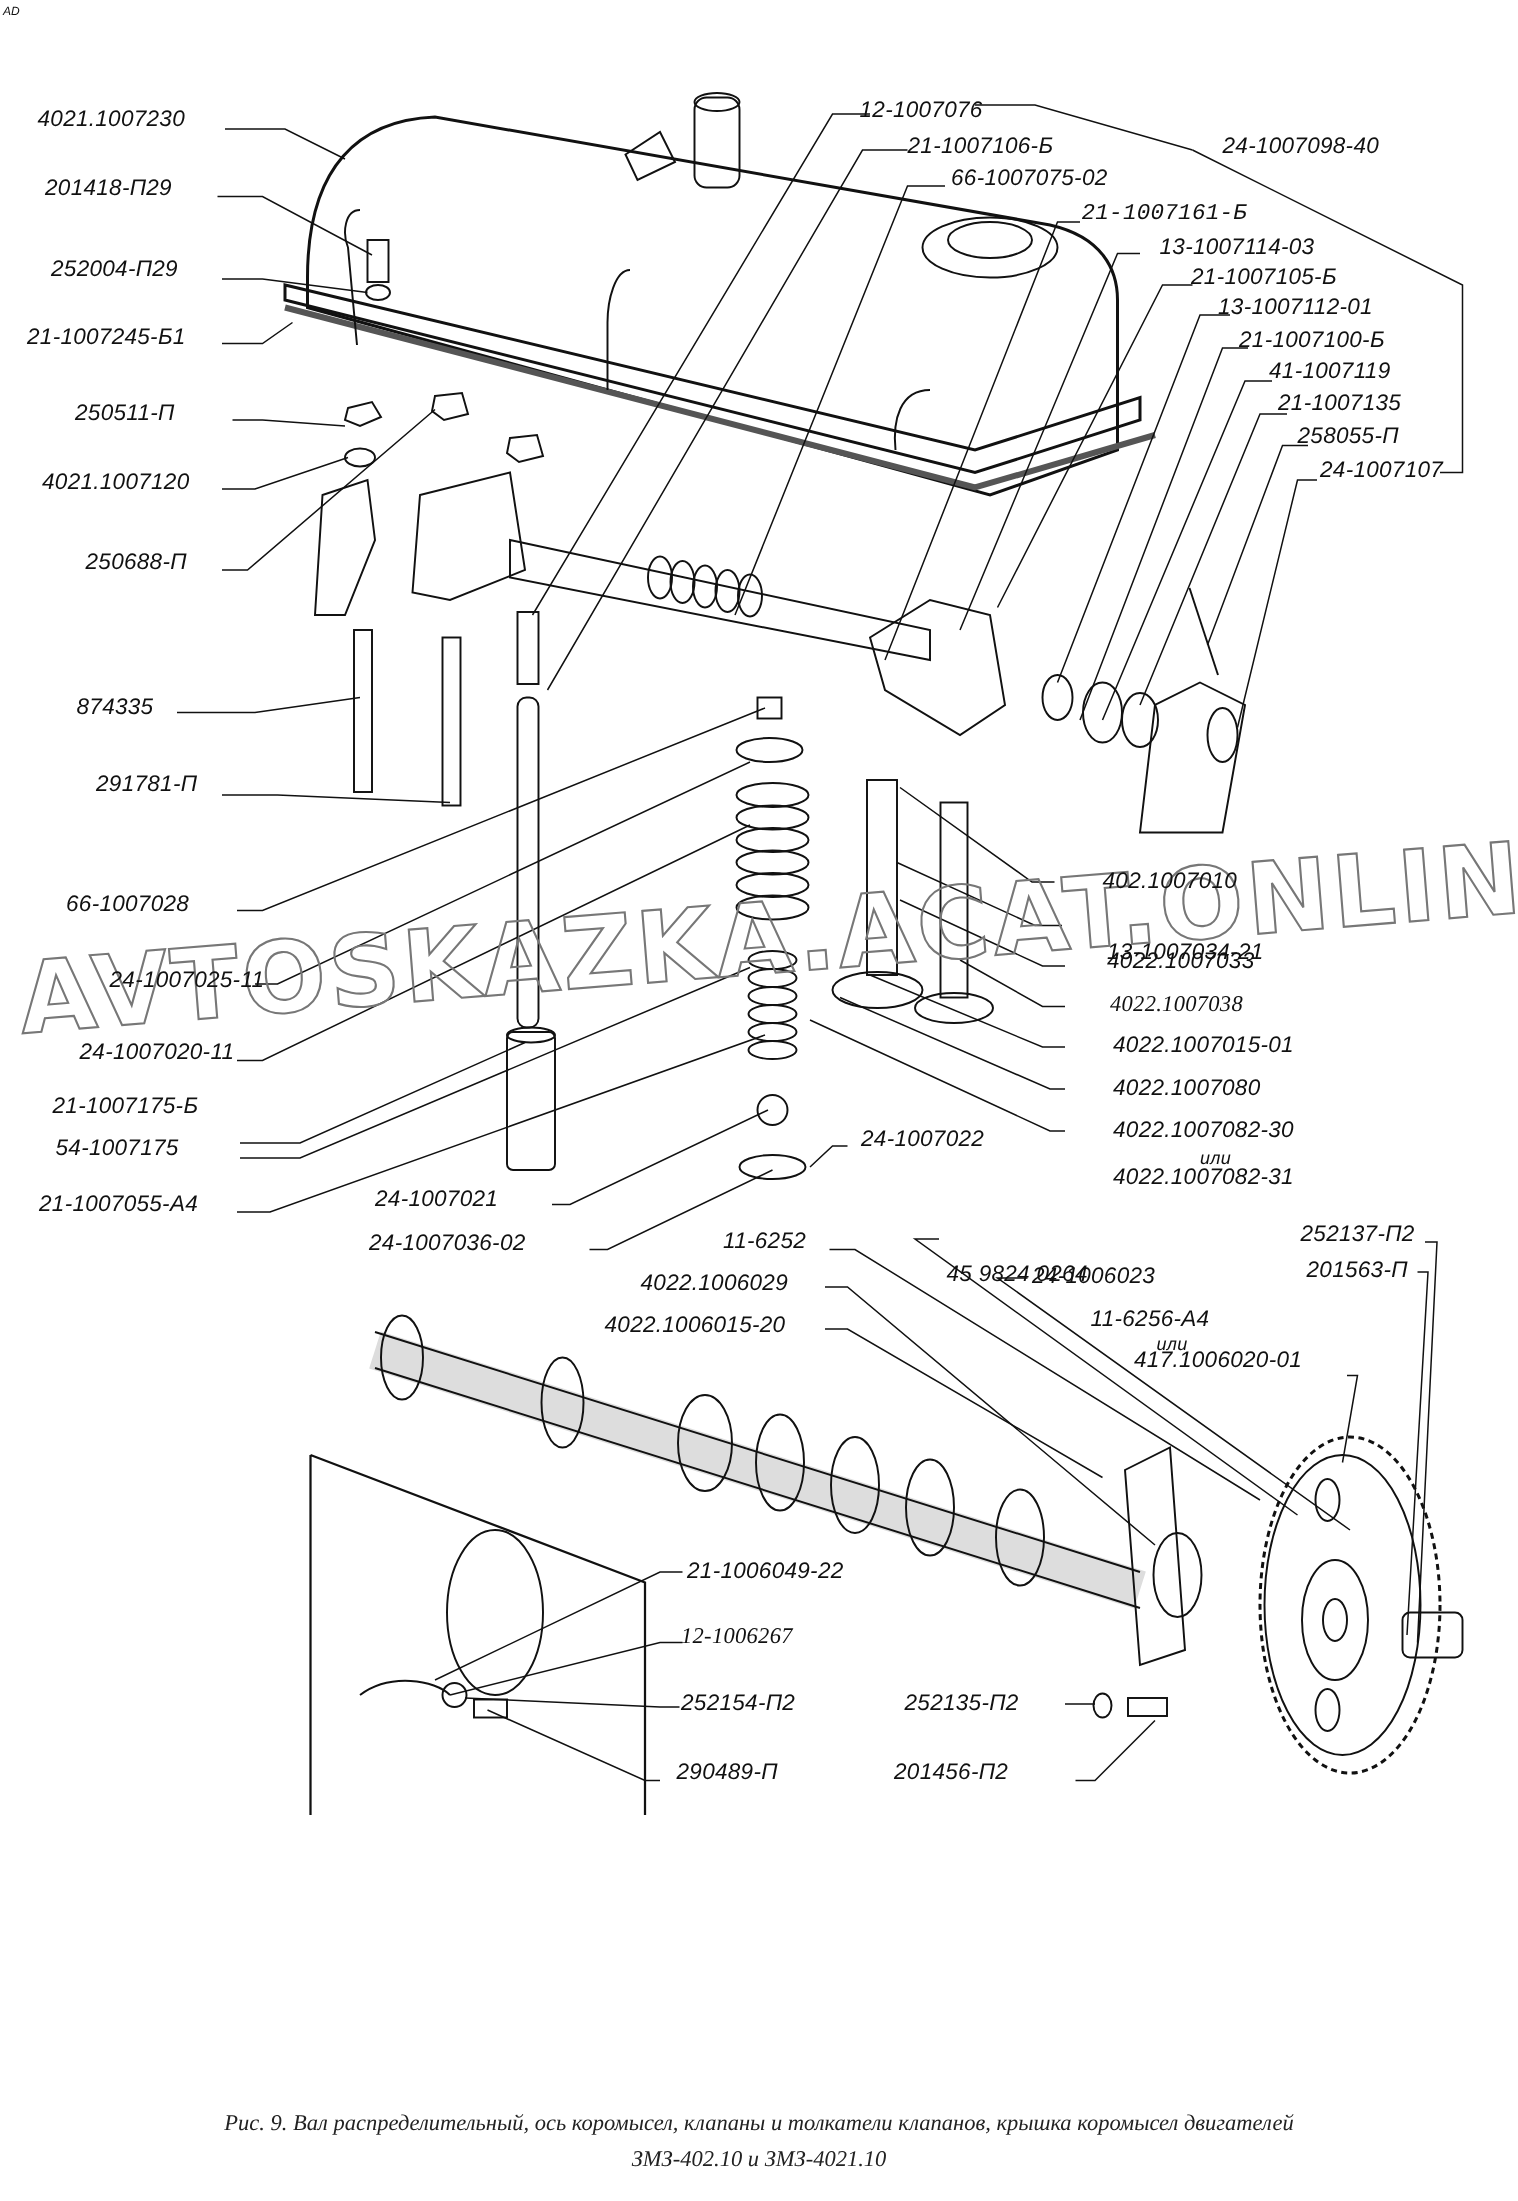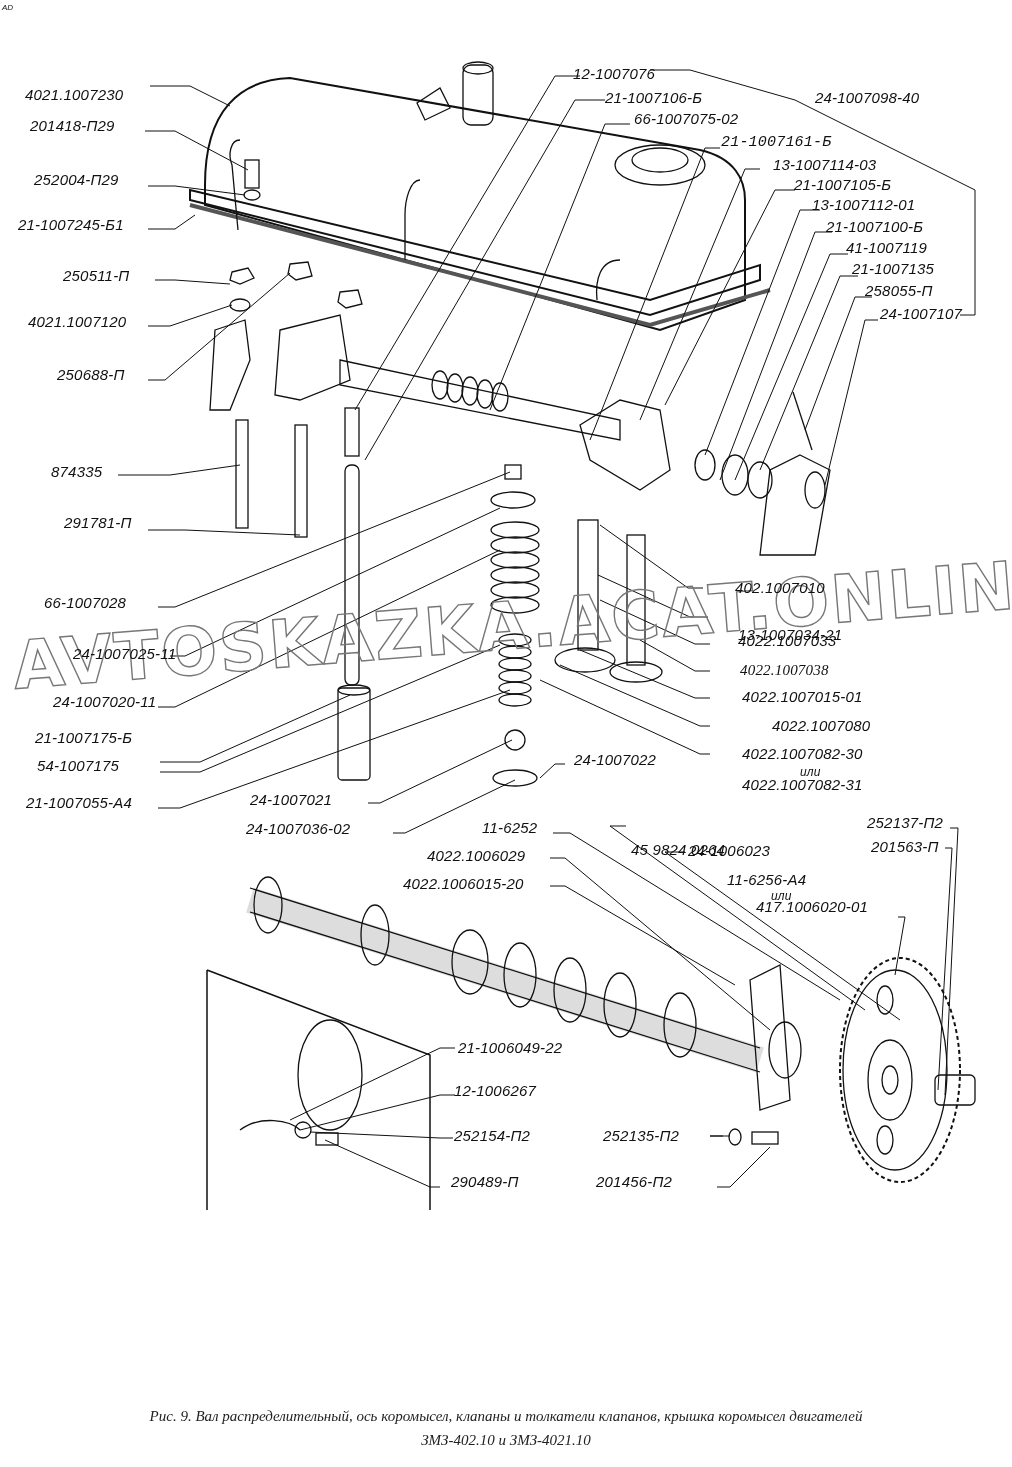--- a/index.html
+++ b/index.html
@@ -185,25 +185,25 @@
     <polyline points="453,1138 440,1138 310,1132"></polyline>
     <polyline points="440,1187 430,1187 325,1140"></polyline>
     <polyline points="723,1136 710,1136 730,1136"></polyline>
     <polyline points="717,1187 730,1187 770,1147"></polyline>
   </g>
 </svg>
 
 <div class="corner">AD</div>
 <div class="wm">AVTOSKAZKA.ACAT.ONLINE</div>
 
-<div class="lbl" style="left:25px;top:87px;">4021.1007230</div>
+<div class="lbl" style="left:25px;top:72px;">4021.1007230</div>
 <div class="lbl" style="left:30px;top:118px;">201418-П29</div>
 <div class="lbl" style="left:34px;top:172px;">252004-П29</div>
 <div class="lbl" style="left:18px;top:217px;">21-1007245-Б1</div>
-<div class="lbl" style="left:63px;top:268px;">250511-П</div>
+<div class="lbl" style="left:50px;top:268px;">250511-П</div>
 <div class="lbl" style="left:28px;top:314px;">4021.1007120</div>
 <div class="lbl" style="left:57px;top:367px;">250688-П</div>
 <div class="lbl" style="left:51px;top:464px;">874335</div>
 <div class="lbl" style="left:64px;top:515px;">291781-П</div>
 <div class="lbl" style="left:44px;top:595px;">66-1007028</div>
 <div class="lbl" style="left:33px;top:646px;margin-left:40px;">24-1007025-11</div>
 <div class="lbl" style="left:28px;top:694px;margin-left:25px;">24-1007020-11</div>
 <div class="lbl" style="left:35px;top:730px;">21-1007175-Б</div>
 <div class="lbl" style="left:37px;top:758px;">54-1007175</div>
 <div class="lbl" style="left:26px;top:795px;">21-1007055-А4</div>
@@ -222,38 +222,38 @@
 <div class="lbl" style="left:852px;top:261px;">21-1007135</div>
 <div class="lbl" style="left:865px;top:283px;">258055-П</div>
 <div class="lbl" style="left:880px;top:306px;">24-1007107</div>
 <div class="lbl" style="left:815px;top:90px;">24-1007098-40</div>
 
 <div class="lbl" style="left:735px;top:580px;">402.1007010</div>
 <div class="lbl" style="left:738px;top:627px;">13-1007034-21</div>
 <div class="lbl" style="left:738px;top:633px;">4022.1007033</div>
 <div class="lbl" style="left:740px;top:662px;font-family:Liberation Serif, serif;">4022.1007038</div>
 <div class="lbl" style="left:742px;top:689px;">4022.1007015-01</div>
-<div class="lbl" style="left:772px;top:718px;">4022.1007080</div>
+<div class="lbl" style="left:742px;top:718px;">4022.1007080</div>
 <div class="lbl" style="left:742px;top:746px;">4022.1007082-30</div>
 <div class="lbl small" style="left:800px;top:764px;">или</div>
 <div class="lbl" style="left:742px;top:777px;">4022.1007082-31</div>
 <div class="lbl" style="left:574px;top:752px;">24-1007022</div>
 
 <div class="lbl" style="left:482px;top:820px;">11-6252</div>
 <div class="lbl" style="left:631px;top:816px;margin-top:26px;">45 9824 0264</div>
 <div class="lbl" style="left:688px;top:843px;">24-1006023</div>
 <div class="lbl" style="left:427px;top:848px;">4022.1006029</div>
 <div class="lbl" style="left:403px;top:876px;">4022.1006015-20</div>
 <div class="lbl" style="left:727px;top:872px;">11-6256-А4</div>
 <div class="lbl small" style="left:771px;top:888px;">или</div>
 <div class="lbl" style="left:756px;top:899px;">417.1006020-01</div>
 <div class="lbl" style="left:867px;top:815px;">252137-П2</div>
 <div class="lbl" style="left:871px;top:839px;">201563-П</div>
 
 <div class="lbl" style="left:458px;top:1040px;">21-1006049-22</div>
-<div class="lbl" style="left:454px;top:1083px;">12-1006267</div>
+<div class="lbl" style="left:454px;top:1083px;font-family:Liberation Serif, serif;">12-1006267</div>
 <div class="lbl" style="left:454px;top:1128px;">252154-П2</div>
 <div class="lbl" style="left:451px;top:1174px;">290489-П</div>
 <div class="lbl" style="left:603px;top:1128px;">252135-П2</div>
 <div class="lbl" style="left:596px;top:1174px;">201456-П2</div>
 
 <div class="caption" style="top:1408px;text-align:center;">Рис. 9. Вал распределительный, ось коромысел, клапаны и толкатели клапанов, крышка коромысел двигателей</div>
 <div class="caption" style="top:1432px;">ЗМЗ-402.10 и ЗМЗ-4021.10</div>
 
 </body></html>

